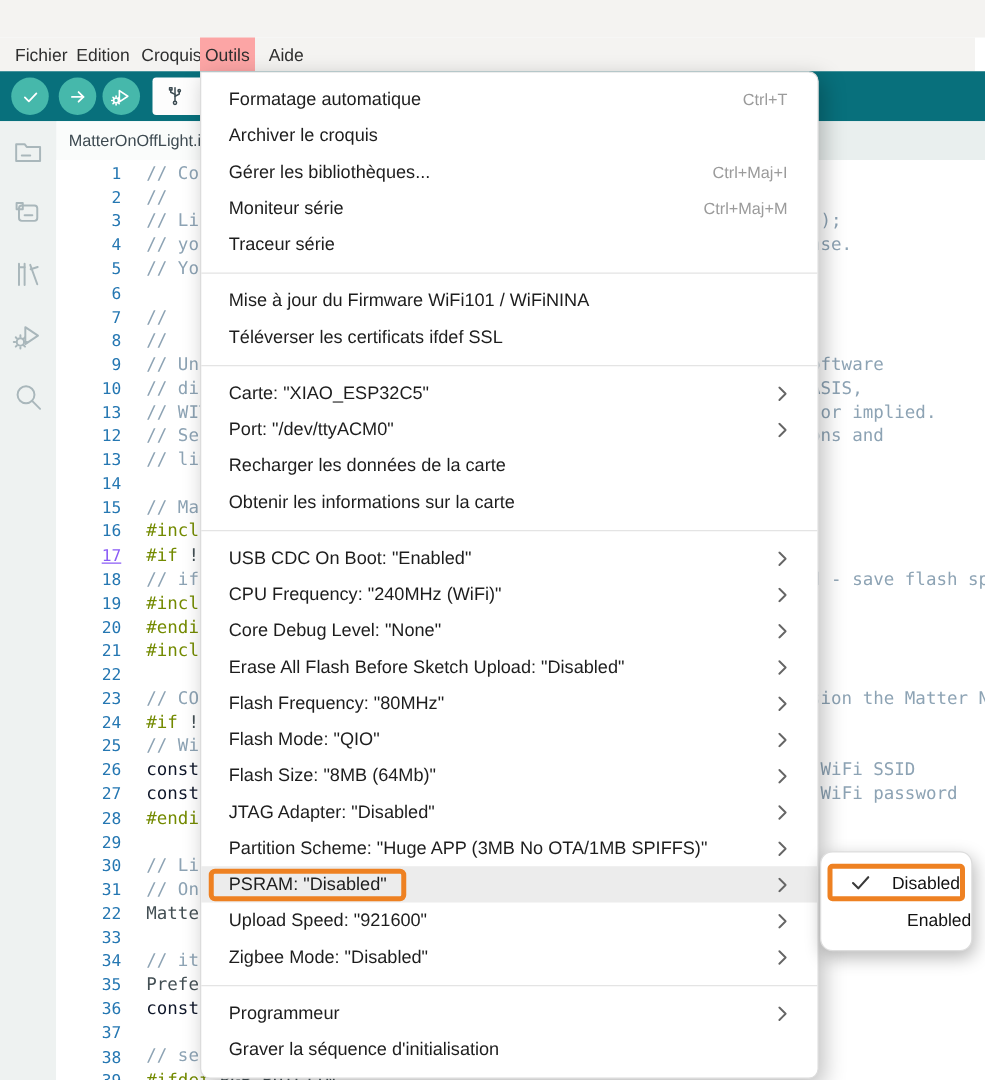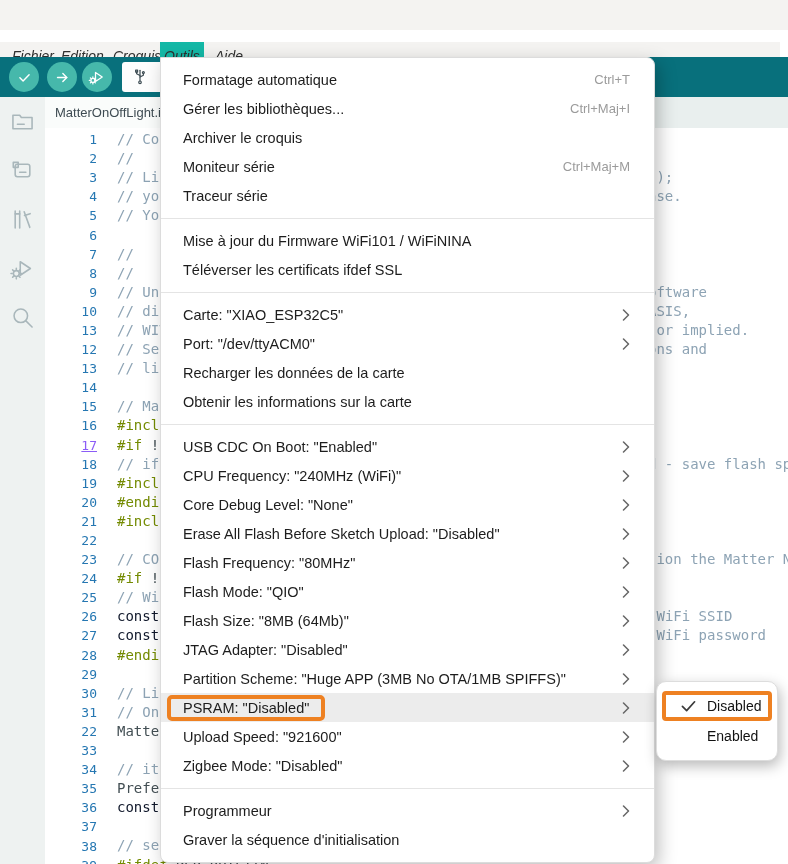--- a/index.html
+++ b/index.html
@@ -1,23 +1,23 @@
 <!DOCTYPE html>
 <html><head>
 <meta charset="utf-8">
 <style>
   html,body{margin:0;padding:0;width:788px;height:864px;overflow:hidden;position:relative;
     font-family:"Liberation Sans",sans-serif;background:#fff;}
   *{box-sizing:border-box;}
   
   .titlebar{position:absolute;left:0;top:0;width:788px;height:30px;background:#f4f3f1;}
-  .menubar{position:absolute;left:0;top:42px;width:780px;height:27px;background:#f4f3f1;font-style:italic;}
+  .menubar{position:absolute;left:0;top:30px;width:780px;height:27px;background:#f4f3f1;}
   .mbitem{position:absolute;top:0;height:27px;display:flex;align-items:center;padding:0 4px;
     font-size:14px;color:#2f2f2f;white-space:nowrap;}
-  .mbitem.active{background:#14b8a6;}
+  .mbitem.active{background:#fca5a5;}
   
   .toolbar{position:absolute;left:0;top:57px;width:788px;height:40px;background:#08707c;
     display:flex;align-items:center;}
   .tbtn{width:30px;height:30px;border-radius:50%;background:#46b8ab;flex:none;
     display:flex;align-items:center;justify-content:center;}
   .boardsel{height:30px;width:240px;margin-left:10px;background:#fdfdfd;border-radius:3px;
     display:flex;align-items:center;padding-left:9px;}
   
   .abar{position:absolute;left:0;top:97px;width:45px;height:767px;background:#eef2f1;
     display:flex;flex-direction:column;align-items:center;}
@@ -44,21 +44,21 @@
   .mitem.hl{background:#ececec;}
   .mlabel{white-space:nowrap;}
   .sc{margin-left:auto;font-size:13px;color:#9b9b9b;}
   .chev{margin-left:auto;display:flex;align-items:center;}
   .msep{height:1px;background:#e4e4e4;margin:7.5px 0;}
   .pbox{border:4px solid #ee8122;border-radius:5px;padding:0 12px;margin-left:-16px;
     height:26px;display:flex;align-items:center;}
   
   .submenu{position:absolute;left:656px;top:681px;width:122px;background:#fff;z-index:11;
     border:1px solid #ddd;border-radius:10px;box-shadow:2px 5px 14px rgba(0,0,0,.28);padding:9px 0;}
-  .smrow{height:30px;display:flex;align-items:center;font-size:14px;color:#111;}
+  .smrow{height:30px;display:flex;align-items:center;font-size:14px;color:#111;justify-content:space-between;}
   .smrow .ck{width:16px;height:16px;margin-left:24px;flex:none;display:flex;align-items:center;}
   .smrow .sl{margin-left:10px;white-space:nowrap;}
   .smrow.orange{border:4px solid #ee8122;border-radius:4px;margin:0 5px;}
   .smrow.orange .ck{margin-left:15px;}
   svg{display:block;}
 </style>
 </head>
 <body>
 
 <div class="titlebar"></div>
@@ -184,25 +184,25 @@
     <div class="line"><span class="ln">38</span><span class="ct"><span class="cmt">// set your board RGB LED pin here</span></span></div>
     <div class="line"><span class="ln">39</span><span class="ct"><span class="pre">#ifdef</span><span class="cd"> RGB_BUILTIN</span></span></div>
   </div>
 
 <div class="menu" id="toolsmenu">
     <div class="mitem">
       <span class="mlabel">Formatage automatique</span>
       <span class="sc">Ctrl+T</span>
     </div>
     <div class="mitem">
+      <span class="mlabel">Archiver le croquis</span>
+    </div>
+    <div class="mitem">
       <span class="mlabel">Gérer les bibliothèques...</span>
       <span class="sc">Ctrl+Maj+I</span>
-    </div>
-    <div class="mitem">
-      <span class="mlabel">Archiver le croquis</span>
     </div>
     <div class="mitem">
       <span class="mlabel">Moniteur série</span>
       <span class="sc">Ctrl+Maj+M</span>
     </div>
     <div class="mitem">
       <span class="mlabel">Traceur série</span>
     </div>
     <div class="msep"></div>
     <div class="mitem">

